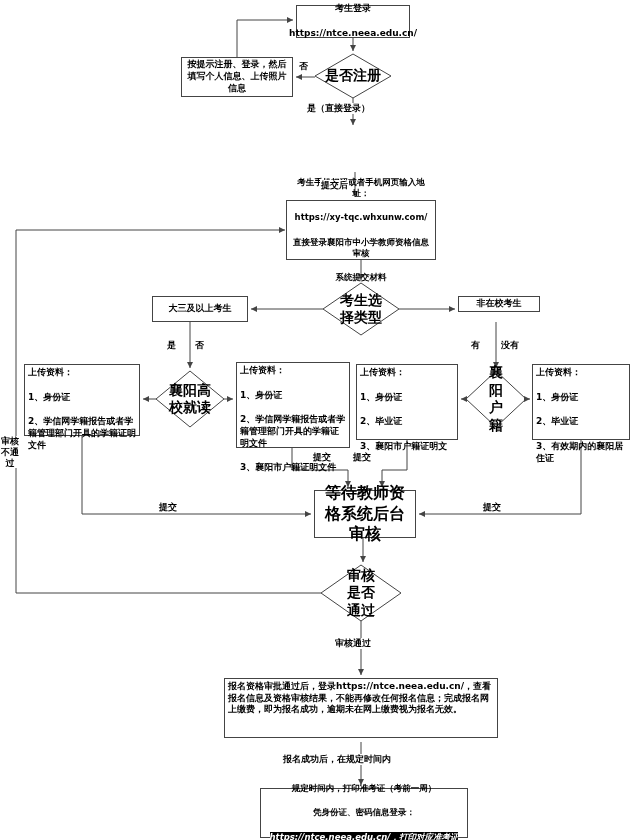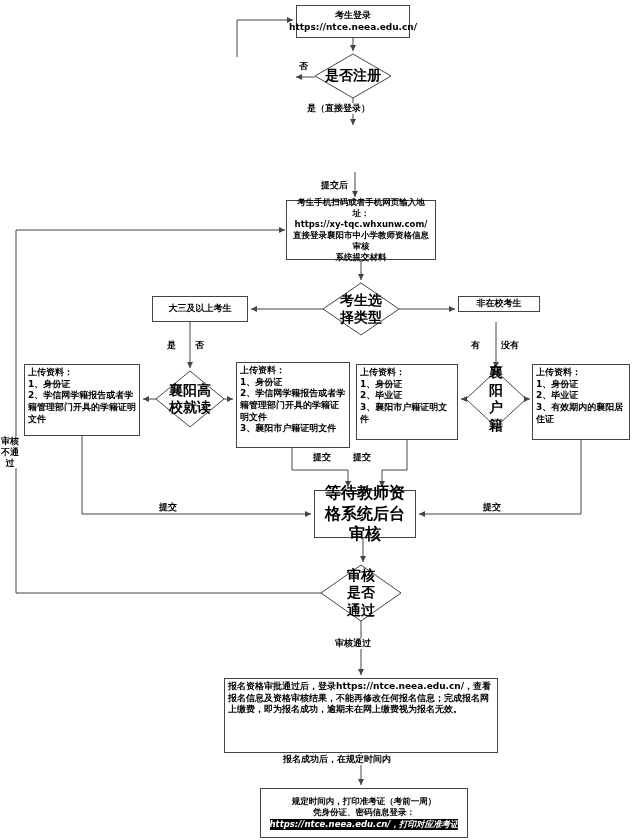--- a/index.html
+++ b/index.html
@@ -4,21 +4,21 @@
 <style>
   * { margin:0; padding:0; box-sizing:border-box; }
   html,body { background:#fff; }
   body { font-family:"DejaVu Sans","Liberation Sans",sans-serif; }
   .canvas { position:relative; width:632px; height:840px; background:#ffffff; overflow:hidden; }
   svg.wires { position:absolute; left:0; top:0; width:632px; height:840px; }
   .node {
     position:absolute; border:1px solid #444; background:#fff;
     font-size:9px; font-weight:bold; color:#000; line-height:1.3;
     display:flex; flex-direction:column; justify-content:center; align-items:center;
-    text-align:center; padding:2px 3px;
+    text-align:center; padding:2px 3px;gap:13px;
   }
   .node.left { align-items:flex-start; text-align:left; justify-content:flex-start; }
   .dtext {
     position:absolute; display:flex; align-items:center; justify-content:center;
     text-align:center; font-size:14px; font-weight:bold; color:#000; line-height:1.25;
   }
   .lbl {
     position:absolute; font-size:9px; font-weight:bold; color:#000;
     background:#fff; padding:0 1px; white-space:nowrap; line-height:1.2;
   }
@@ -66,20 +66,23 @@
     <polyline points="321,593 16,593 16,230 285,230" marker-end="url(#ah)"></polyline>
     <line x1="361" y1="621" x2="361" y2="675" marker-end="url(#ah)"></line>
     <line x1="361" y1="742" x2="361" y2="785" marker-end="url(#ah)"></line>
   </svg>
 
   <div class="node" style="left:296px;top:5px;width:114px;height:33px;">
     <div>考生登录</div>
     <div>https://ntce.neea.edu.cn/</div>
   </div>
 
+  <div class="node" style="left:181px;top:57px;width:112px;height:40px;">
+    <div>按提示注册、登录，然后填写个人信息、上传照片信息</div>
+  </div>
 
 
   <div class="node small" style="left:286px;top:200px;width:150px;height:60px;">
     <div>考生手机扫码或者手机网页输入地址：</div>
     <div>https://xy-tqc.whxunw.com/</div>
     <div>直接登录襄阳市中小学教师资格信息审核</div>
     <div>系统提交材料</div>
   </div>
 
   <div class="node" style="left:152px;top:296px;width:96px;height:26px;">
@@ -114,21 +117,21 @@
     <div>上传资料：</div>
     <div>1、身份证</div>
     <div>2、毕业证</div>
     <div>3、有效期内的襄阳居住证</div>
   </div>
 
   <div class="node" style="left:314px;top:490px;width:102px;height:48px;font-size:16px;">
     <div>等待教师资格系统后台审核</div>
   </div>
 
-  <div class="node left" style="left:224px;top:678px;width:274px;height:75px;">
+  <div class="node left" style="left:224px;top:678px;width:274px;height:60px;">
     <div>报名资格审批通过后，登录https://ntce.neea.edu.cn/，查看报名信息及资格审核结果，不能再修改任何报名信息；完成报名网上缴费，即为报名成功，逾期未在网上缴费视为报名无效。</div>
   </div>
 
   <div class="node small" style="left:260px;top:788px;width:208px;height:50px;">
     <div>规定时间内，打印准考证（考前一周）</div>
     <div>凭身份证、密码信息登录：</div>
     <div class="hl">https://ntce.neea.edu.cn/，打印对应准考证</div>
   </div>
 
   <div class="dtext" style="left:315px;top:58px;width:76px;height:36px;">是否注册</div>

